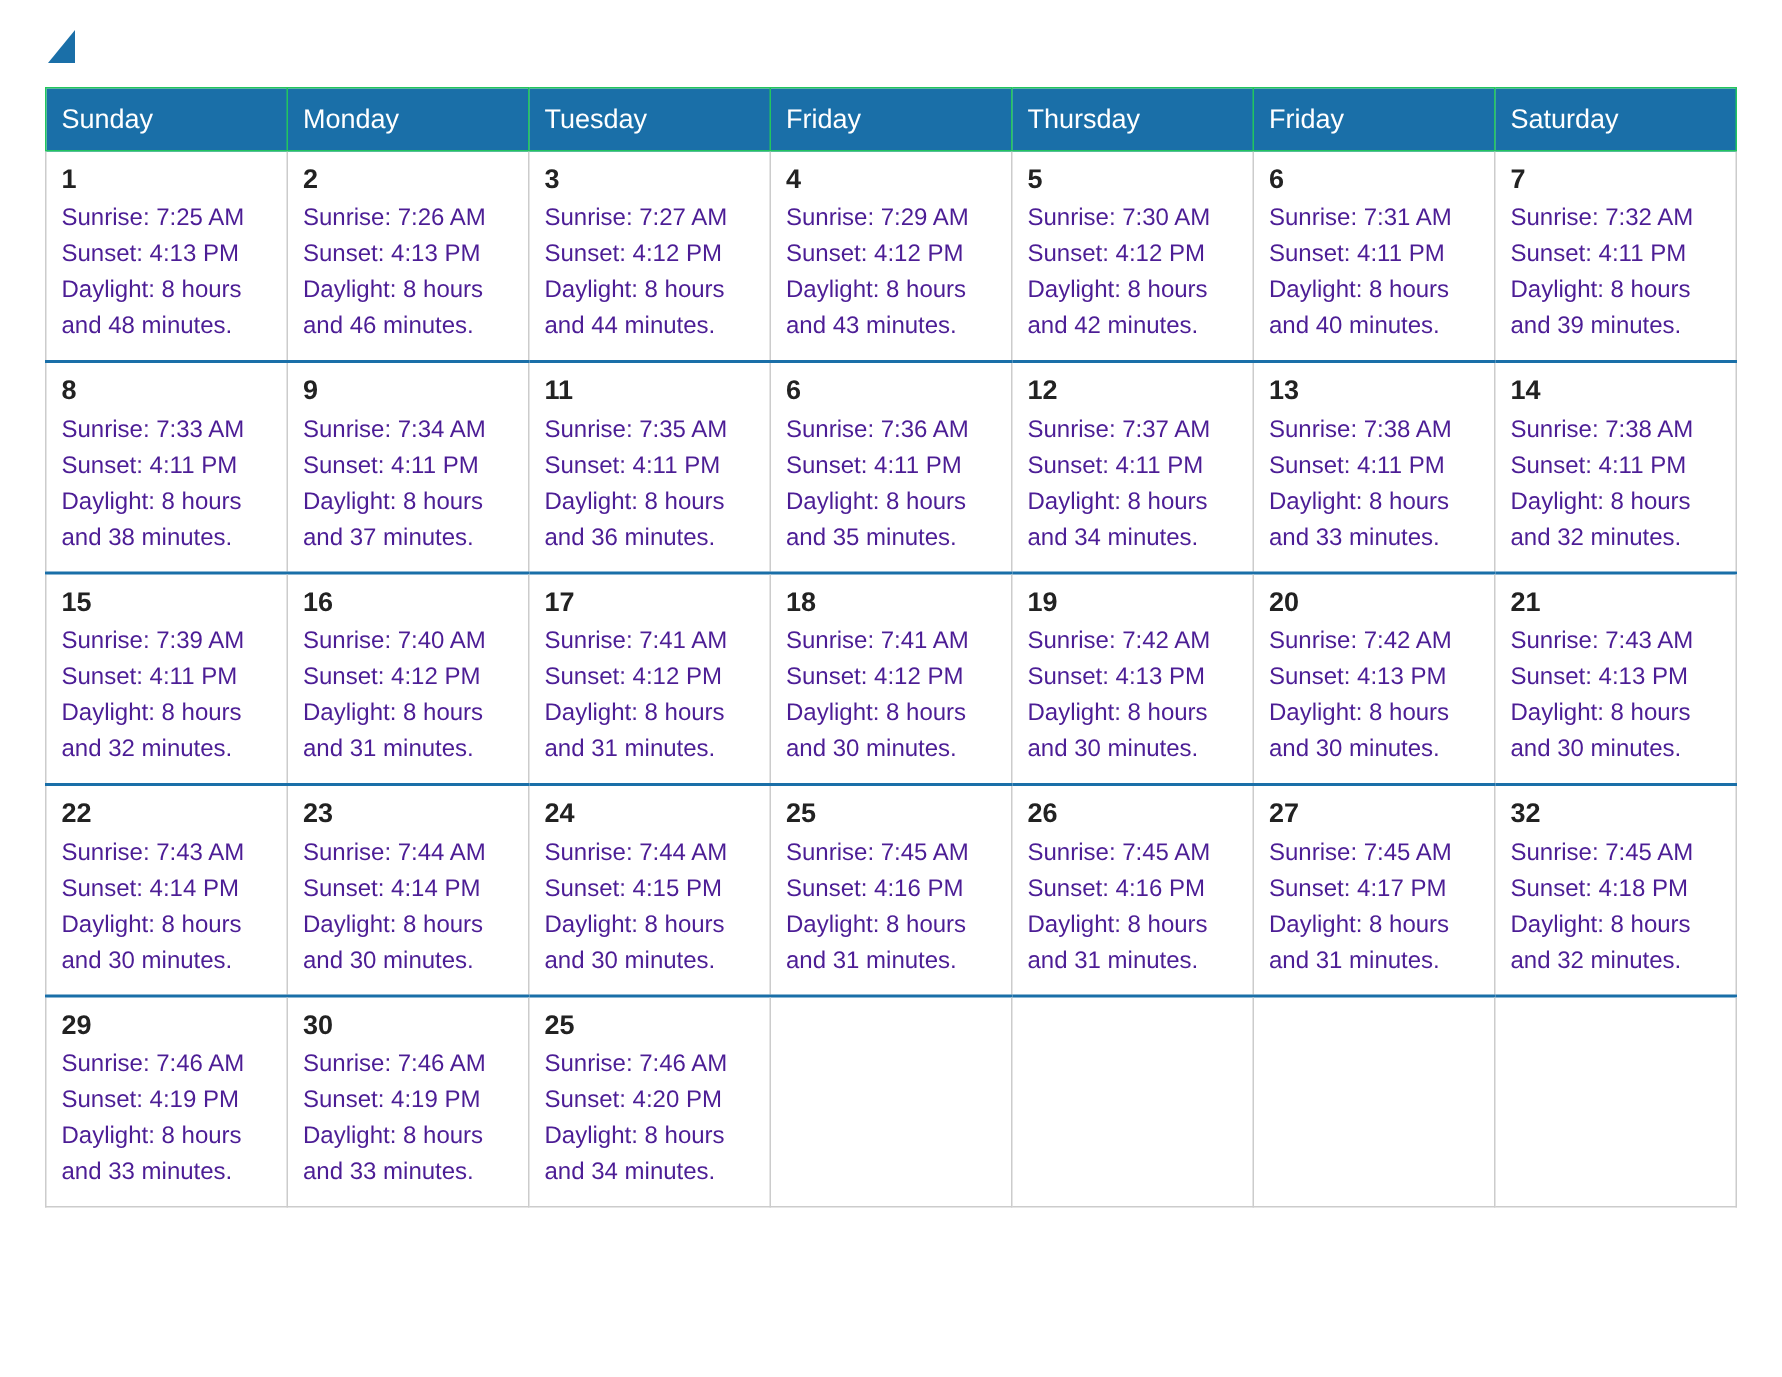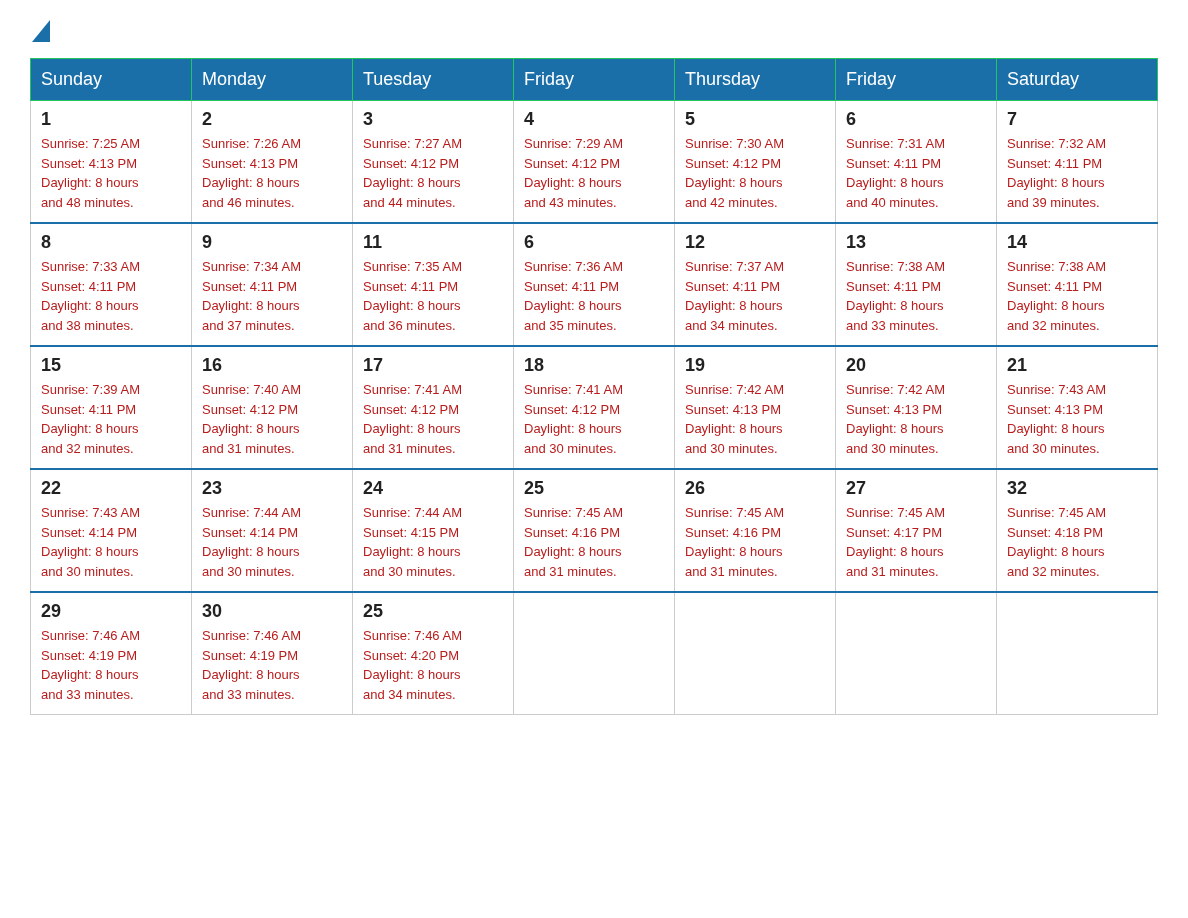--- a/index.html
+++ b/index.html
@@ -65,23 +65,23 @@
       min-height: 100px;
     }
     .day-number {
       font-size: 18px;
       font-weight: bold;
       color: #222;
       display: block;
       margin-bottom: 4px;
     }
     .day-info {
-      font-size: 13px;
+      font-size: 16px;
       line-height: 1.5;
-      color: #b91c1c;
+      color: #4c1d95;
     }
     .empty-cell {
       background: #fff;
     }
     .row-divider td {
       border-top: 2px solid #1a6fa8;
     }
     .logo-wrapper {
       display: flex;
       flex-direction: column;

